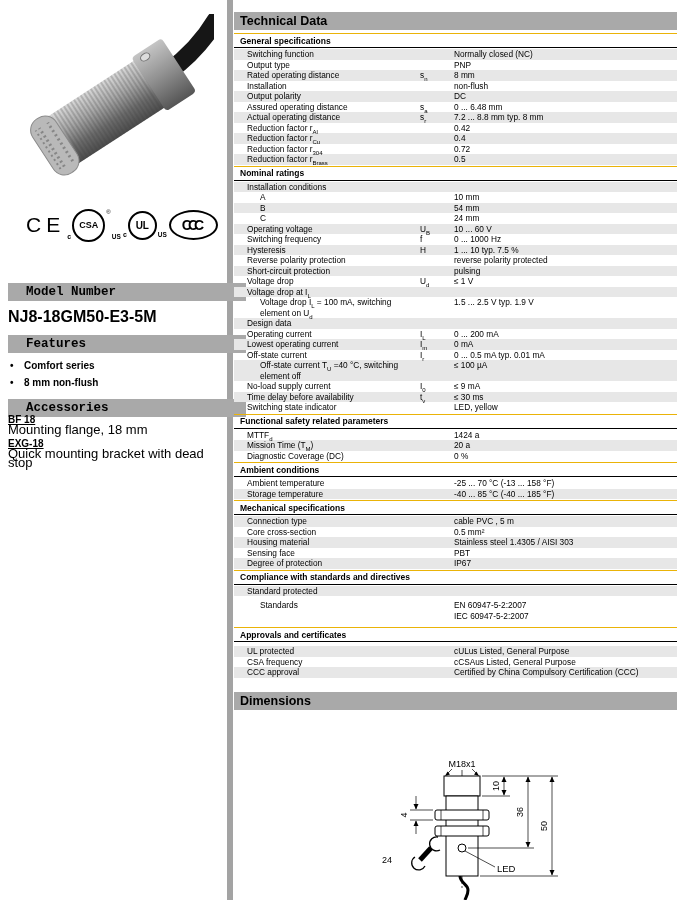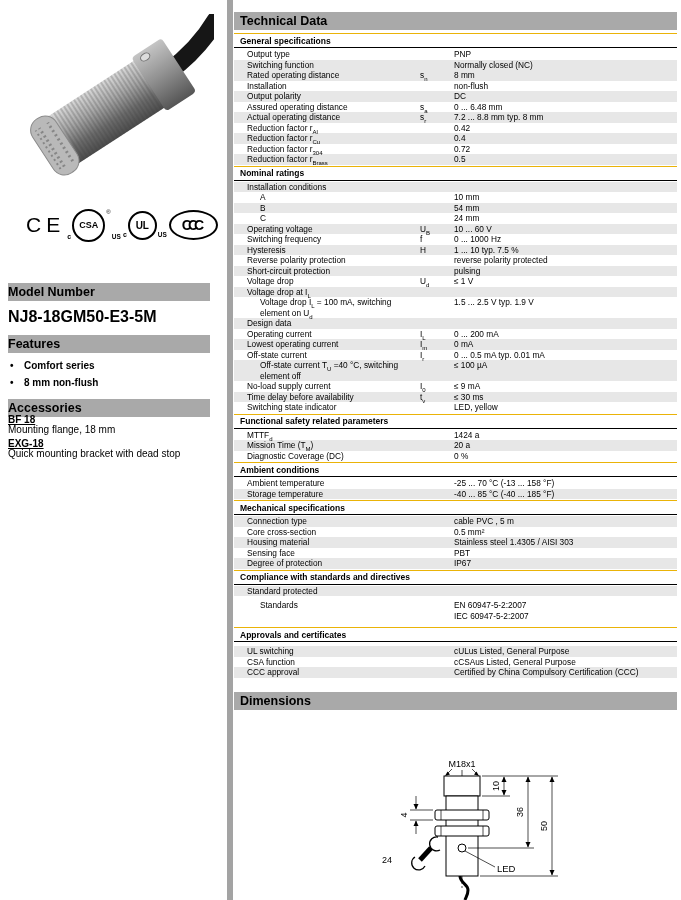--- a/index.html
+++ b/index.html
@@ -14,29 +14,29 @@
   .marks{position:absolute;left:14px;top:203px;width:204px;height:44px;display:flex;align-items:center;justify-content:space-between;}
   .ce{font-size:21px;letter-spacing:5px;font-weight:400;padding-left:12px;}
   .mark{display:flex;align-items:center;}
   .circ{border:2px solid #000;border-radius:50%;display:flex;align-items:center;justify-content:center;font-weight:bold;}
   .csa-c{width:29px;height:29px;font-size:9px;}
   .ul-c{width:25px;height:25px;font-size:10px;}
   .tinyl{font-size:7px;font-weight:bold;align-self:flex-end;margin:0 1px 2px 0;}
   .tinyr{font-size:6.5px;font-weight:bold;align-self:flex-end;margin:0 0 2px 1px;}
   .reg{font-size:6px;align-self:flex-start;margin-left:1px;}
   .ccc-e{border:2px solid #000;border-radius:50%;width:40px;height:26px;display:flex;align-items:center;justify-content:center;font-size:14px;font-weight:bold;letter-spacing:-4px;padding-right:5px;}
-  .lbar{position:absolute;left:8px;width:202px;background:#a9a9a9;font-weight:bold;font-size:12.5px;padding:2px 0;line-height:14px;}
+  .lbar{position:absolute;left:8px;width:202px;background:#a9a9a9;font-weight:bold;font-size:12.5px;padding:2px 18px;line-height:14px;font-family:Liberation Mono, monospace;}
   .model-value{position:absolute;left:8px;top:308px;font-weight:bold;font-size:16px;}
   .features-list{position:absolute;left:10px;top:357px;font-weight:bold;font-size:10px;line-height:17px;}
   .features-list .fi{display:flex;}
   .features-list .bullet{width:14px;}
   .acc-list{position:absolute;left:8px;top:415px;}
   .acc-item{margin-bottom:5px;}
   .acc-name{font-weight:bold;font-size:10px;line-height:10px;text-decoration:underline;}
-  .acc-desc{font-size:10px;line-height:9px;}
+  .acc-desc{font-size:13px;line-height:9px;}
   
   .rightcol{position:absolute;left:234px;top:12px;width:443px;}
   .bar{background:#a9a9a9;font-weight:bold;font-size:12.5px;padding:2px 16px 2px 6px;line-height:14px;}
   .tech-table{margin-top:3px;}
   .trow{display:grid;grid-template-columns:186px 34px 1fr;font-size:8.3px;line-height:10.5px;min-height:10.5px;align-items:start;}
   .trow.shade{background:#e7e7e7;}
   .trow .lab{padding-left:13px;}
   .trow.ind2 .lab{padding-left:26px;}
   .trow.gap{margin-top:4px;}
   .sec{font-weight:bold;font-size:8.5px;line-height:10px;padding:1.5px 0 1.5px 6px;border-top:1px solid #eab308;border-bottom:1px solid #000;margin:1px 0;}
@@ -125,32 +125,32 @@
       <div class="acc-desc">Quick mounting bracket with dead stop</div>
     </div>
   </div>
 </div>
 
 <div class="rightcol">
   <div class="bar">Technical Data</div>
 
   <div class="tech-table">
       <div class="sec">General specifications</div>
+      <div class="trow shade">
+        <div class="lab">Switching function</div>
+        <div class="sym"></div>
+        <div class="val">
+          <div>Normally closed (NC)</div>
+        </div>
+      </div>
       <div class="trow">
         <div class="lab">Output type</div>
         <div class="sym"></div>
         <div class="val">
           <div>PNP</div>
-        </div>
-      </div>
-      <div class="trow shade">
-        <div class="lab">Switching function</div>
-        <div class="sym"></div>
-        <div class="val">
-          <div>Normally closed (NC)</div>
         </div>
       </div>
       <div class="trow shade">
         <div class="lab">Rated operating distance</div>
         <div class="sym">s<sub>n</sub></div>
         <div class="val">
           <div>8 mm</div>
         </div>
       </div>
       <div class="trow">
@@ -426,28 +426,28 @@
       <div class="trow ind2 gap">
         <div class="lab">Standards</div>
         <div class="sym"></div>
         <div class="val">
           <div>EN 60947-5-2:2007</div>
           <div>IEC 60947-5-2:2007</div>
         </div>
       </div>
       <div class="sec gap">Approvals and certificates</div>
       <div class="trow shade gap">
-        <div class="lab">UL switching</div>
+        <div class="lab">UL protected</div>
         <div class="sym"></div>
         <div class="val">
           <div>cULus Listed, General Purpose</div>
         </div>
       </div>
       <div class="trow">
-        <div class="lab">CSA function</div>
+        <div class="lab">CSA frequency</div>
         <div class="sym"></div>
         <div class="val">
           <div>cCSAus Listed, General Purpose</div>
         </div>
       </div>
       <div class="trow shade">
         <div class="lab">CCC approval</div>
         <div class="sym"></div>
         <div class="val">
           <div>Certified by China Compulsory Certification (CCC)</div>

